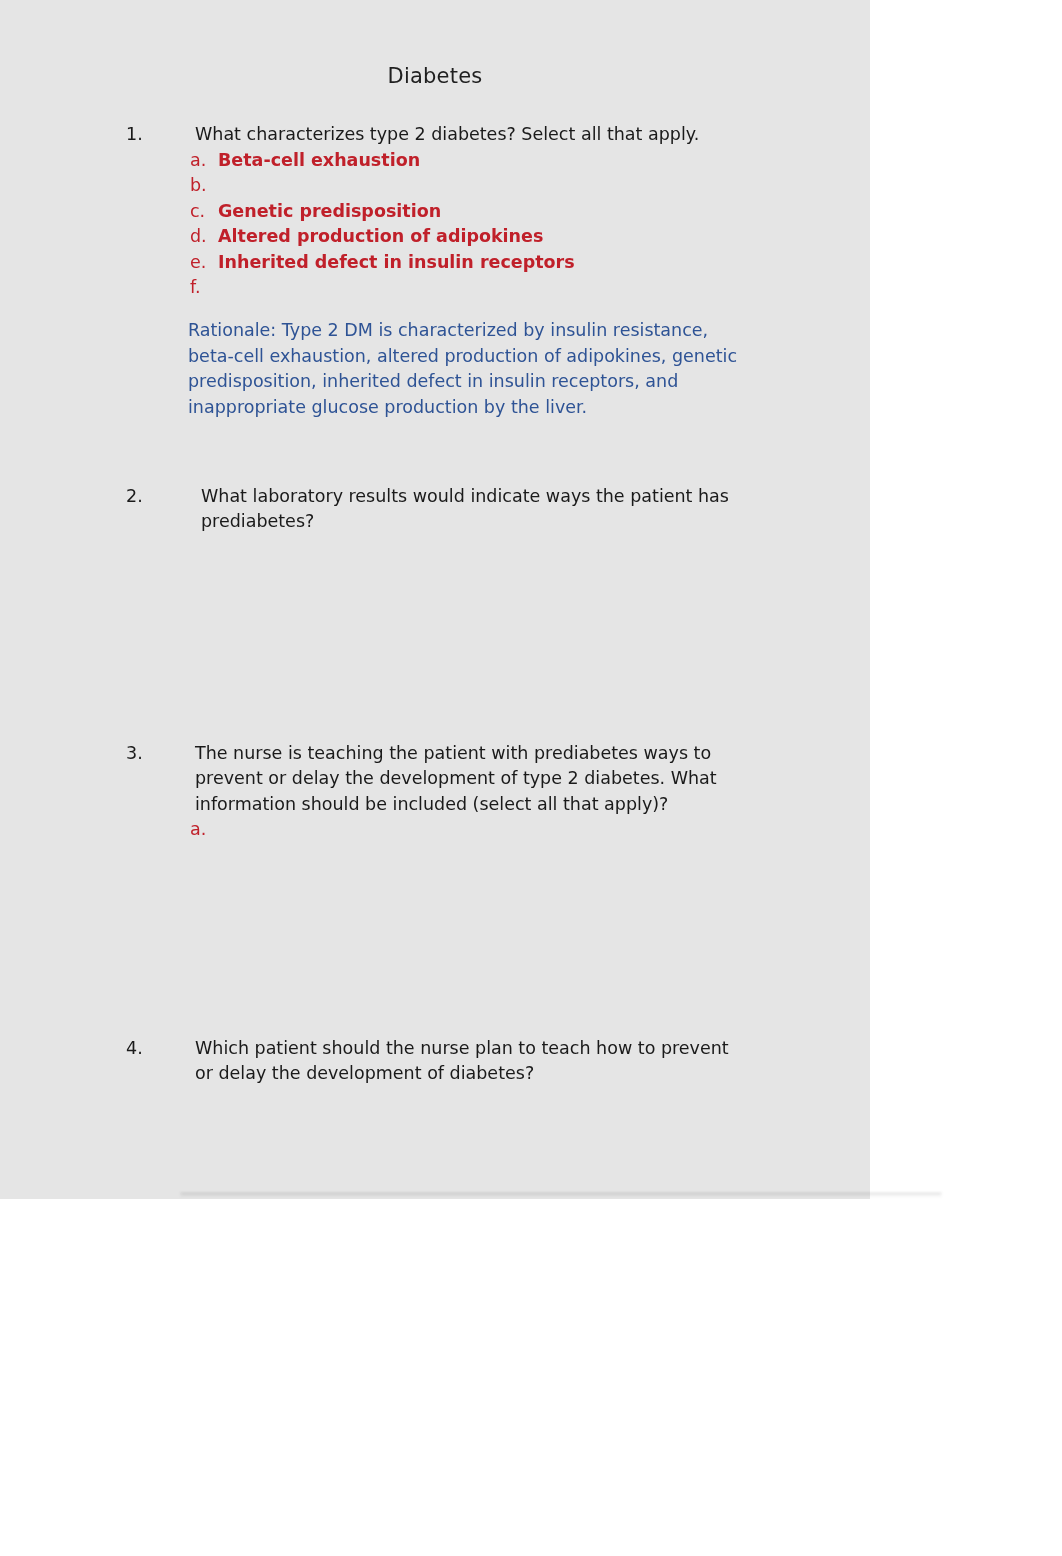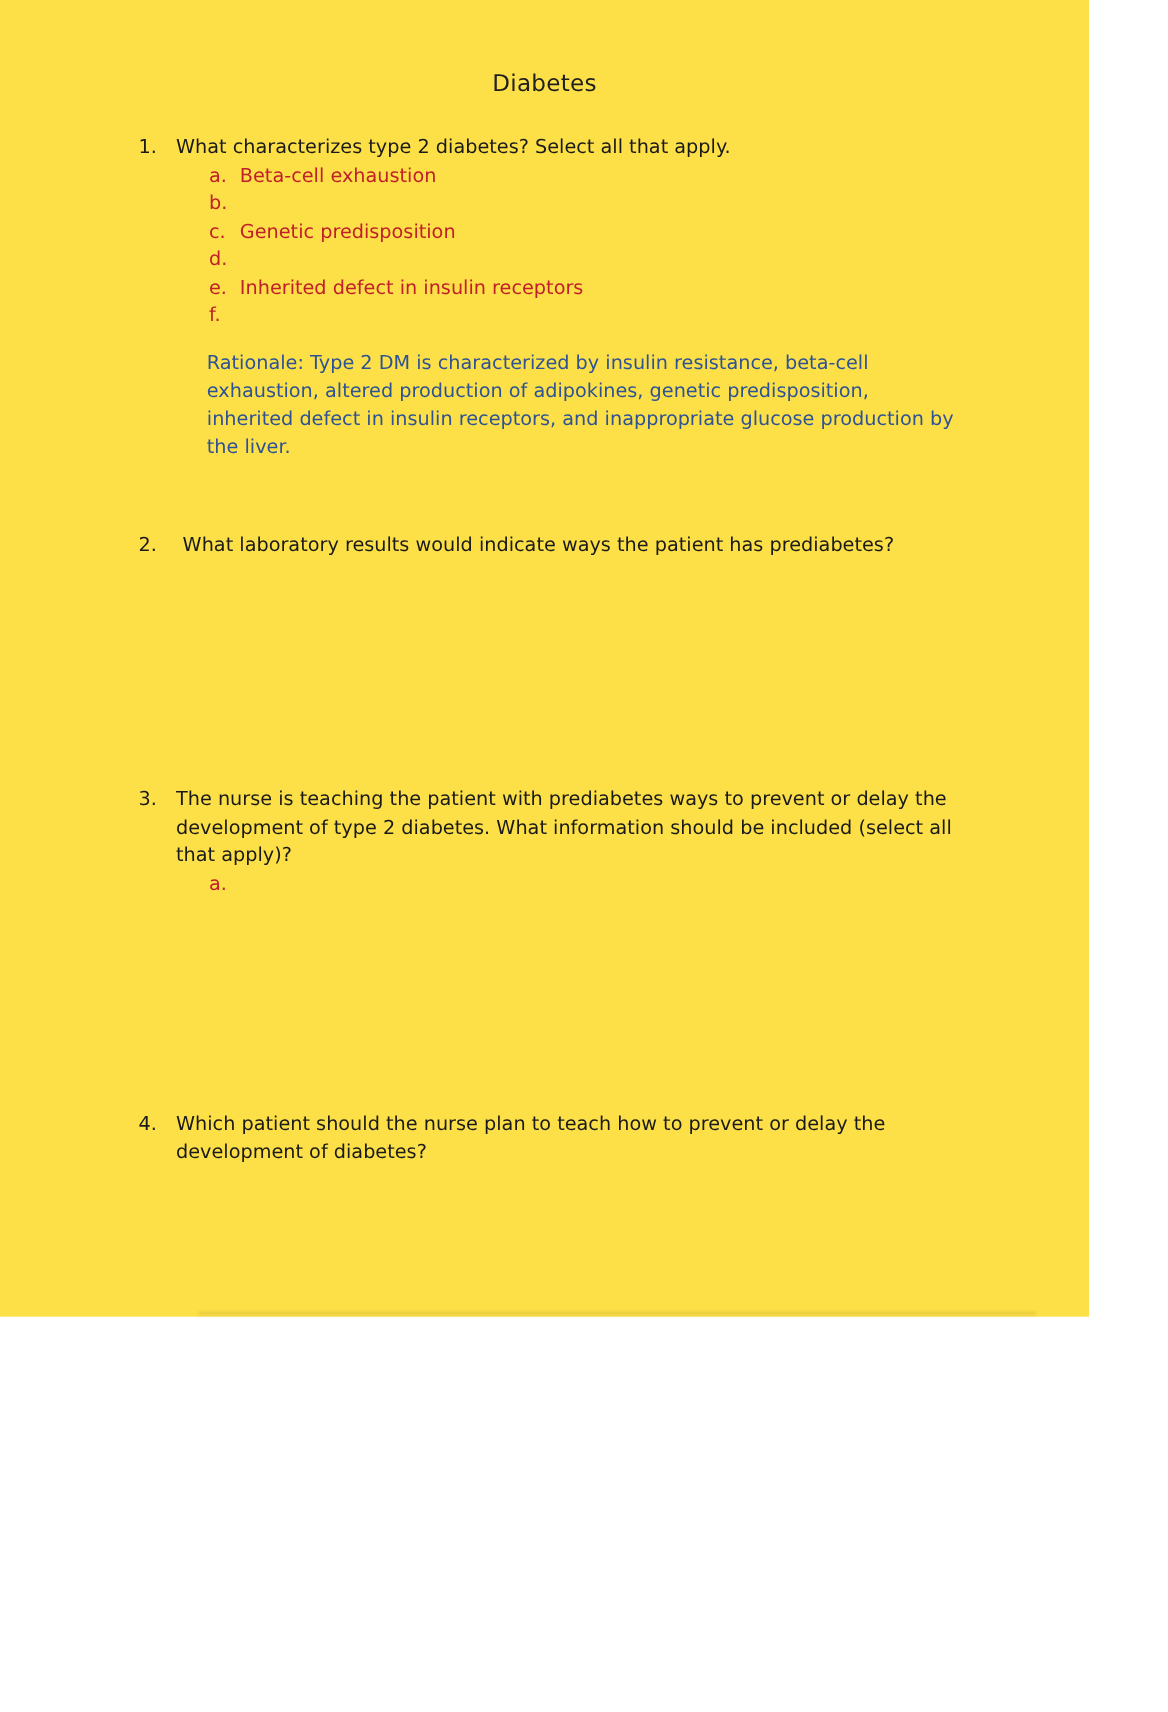--- a/index.html
+++ b/index.html
@@ -11,23 +11,23 @@
     width: 1062px;
     height: 1556px;
     position: relative;
     font-family: "DejaVu Sans", "Liberation Sans", sans-serif;
     color: #1a1a1a;
     overflow: hidden;
   }
 
   .page {
     position: relative;
-    width: 990px;
+    width: 870px;
     min-height: 1197px;
-    background: #fde047;
+    background: #e5e5e5;
     box-sizing: border-box;
   }
 
   .doc-title {
     text-align: center;
     font-size: 21px;
     font-weight: 400;
     color: #1f1f1f;
     letter-spacing: 0.2px;
     margin: 0;
@@ -55,20 +55,21 @@
     font-size: 17.5px;
     line-height: 25.5px;
   }
   .q-num.wide-gap {
     width: 40px;
     flex: 0 0 40px;
   }
   .q-text {
     flex: 1 1 auto;
     max-width: 810px;
+    margin-left: 35px;
   }
 
   
   .opt-list {
     margin: 0;
     padding: 0;
   }
   .opt-row {
     display: flex;
     align-items: flex-start;
@@ -76,20 +77,21 @@
     line-height: 25.5px;
     color: #C0202A;
     padding-left: 64px;
   }
   .opt-letter {
     width: 28px;
     flex: 0 0 28px;
   }
   .opt-text {
     flex: 1 1 auto;
+    font-weight: bold;
   }
 
   
   .rationale {
     color: #2E5395;
     font-size: 17.5px;
     line-height: 25.5px;
     padding-left: 62px;
     max-width: 728px;
   }
@@ -151,20 +153,21 @@
       </div>
       <div class="opt-row">
         <span class="opt-letter">b.</span>
       </div>
       <div class="opt-row">
         <span class="opt-letter">c.</span>
         <span class="opt-text">Genetic predisposition</span>
       </div>
       <div class="opt-row">
         <span class="opt-letter">d.</span>
+        <span class="opt-text">Altered production of adipokines</span>
       </div>
       <div class="opt-row">
         <span class="opt-letter">e.</span>
         <span class="opt-text">Inherited defect in insulin receptors</span>
       </div>
       <div class="opt-row">
         <span class="opt-letter">f.</span>
       </div>
     </div>
 

